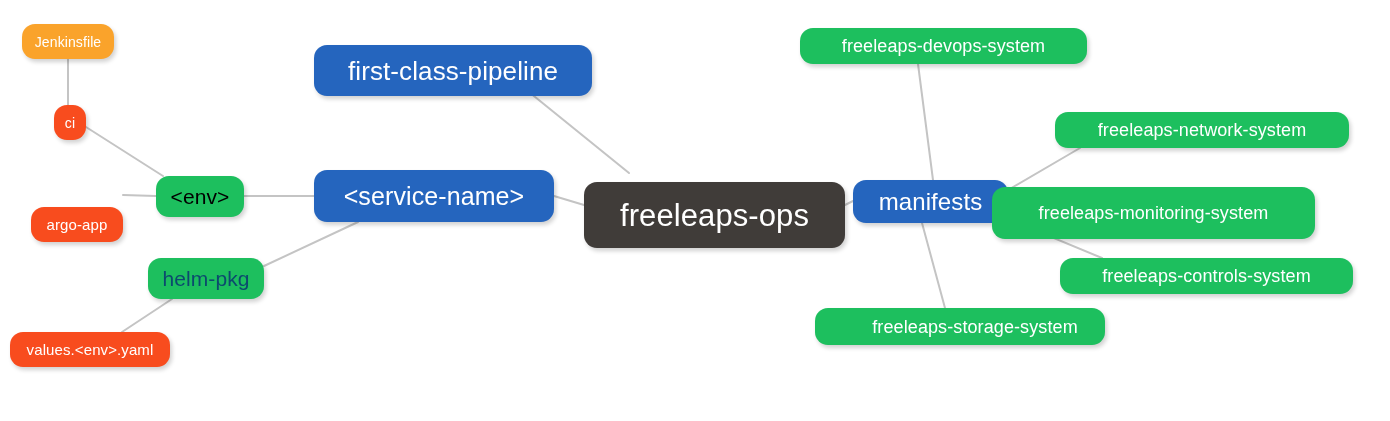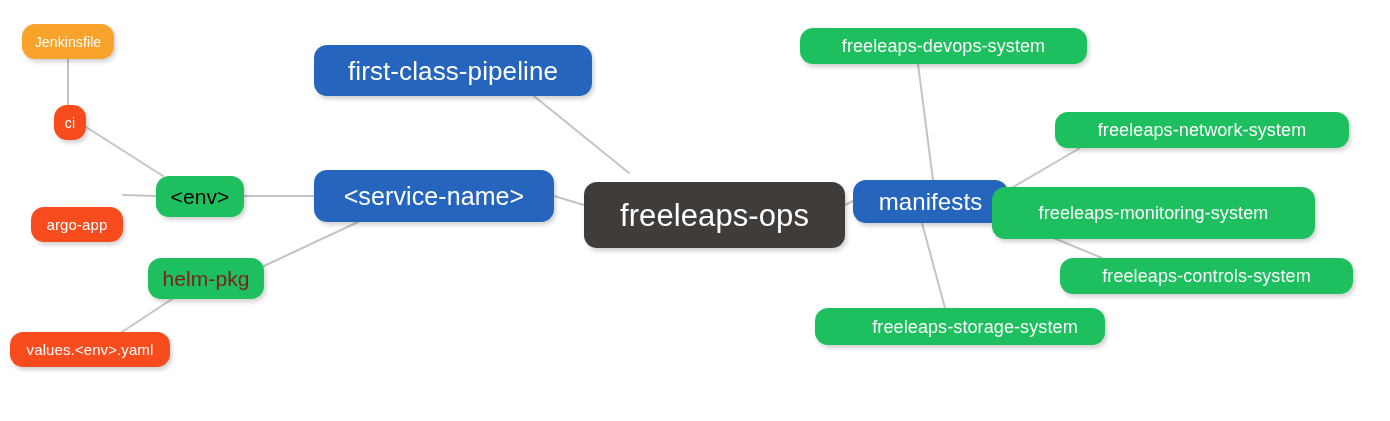--- a/index.html
+++ b/index.html
@@ -77,21 +77,21 @@
       </div>
       <div class="node" style="left: 156px; top: 176px; width: 88px; height: 41px; background: rgb(29, 191, 94); font-size: 21px; color: #000000;">
         <span class="node-label">&lt;env&gt;</span>
       </div>
       <div class="node" style="left: 314px; top: 170px; width: 240px; height: 52px; background: rgb(37, 101, 190); font-size: 25px; color: rgb(255, 255, 255);">
         <span class="node-label">&lt;service-name&gt;</span>
       </div>
       <div class="node" style="left: 314px; top: 37px; width: 278px; height: 51px; background: rgb(37, 101, 190); font-size: 26px; color: rgb(255, 255, 255); margin-top: 8px;">
         <span class="node-label">first-class-pipeline</span>
       </div>
-      <div class="node" style="left: 148px; top: 258px; width: 116px; height: 41px; background: rgb(29, 191, 94); font-size: 21px; color: #7f1d1d;">
+      <div class="node" style="left: 148px; top: 258px; width: 116px; height: 41px; background: rgb(29, 191, 94); font-size: 21px; color: #0c4a6e;">
         <span class="node-label">helm-pkg</span>
       </div>
       <div class="node" style="left: 10px; top: 332px; width: 160px; height: 35px; background: rgb(248, 76, 30); font-size: 15px; color: rgb(255, 255, 255);">
         <span class="node-label">values.&lt;env&gt;.yaml</span>
       </div>
       <div class="node" style="left: 584px; top: 172px; width: 261px; height: 66px; background: rgb(64, 60, 57); font-size: 31px; color: #ffffff; margin-top: 10px;">
         <span class="node-label">freeleaps-ops</span>
       </div>
       <div class="node" style="left: 853px; top: 180px; width: 155px; height: 43px; background: rgb(37, 101, 190); font-size: 24px; color: rgb(255, 255, 255);">
         <span class="node-label">manifests</span>

